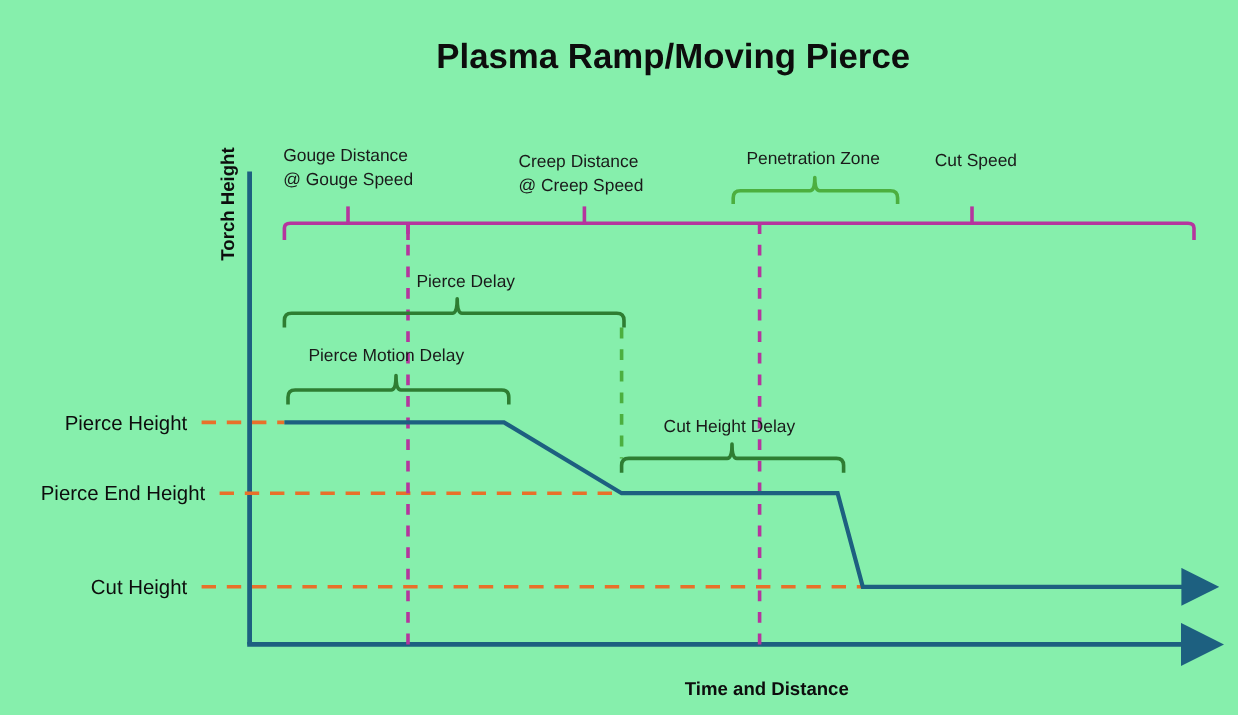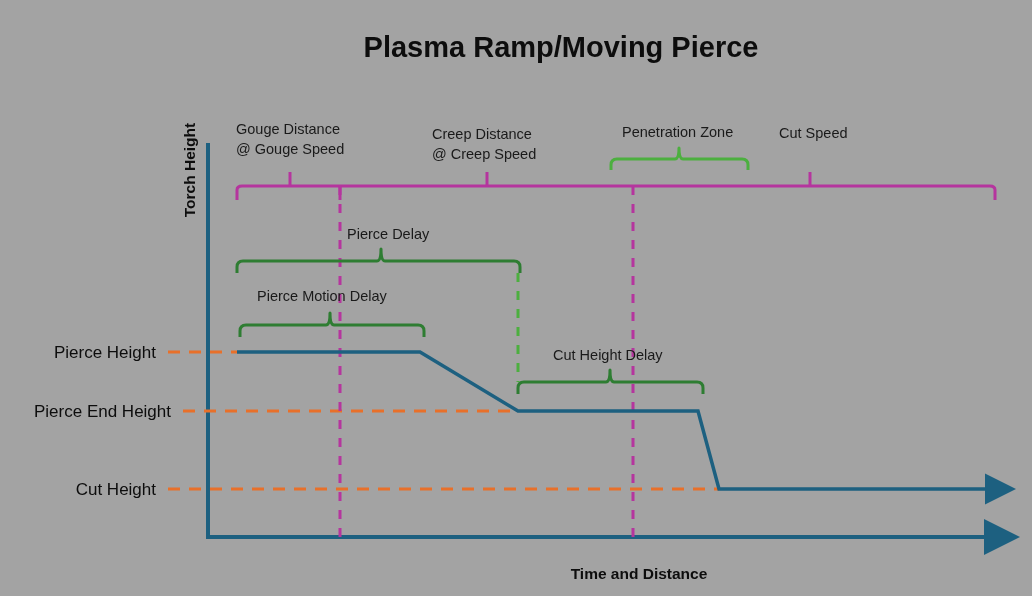--- a/index.html
+++ b/index.html
@@ -10,21 +10,21 @@
   body {
     width: 1032px;
     height: 596px;
     font-family: "Liberation Sans", sans-serif;
     overflow: hidden;
   }
   #stage {
     position: relative;
     width: 1032px;
     height: 596px;
-    background: #a3a3a3;
+    background: #86efac;
   }
   svg#diagram {
     position: absolute;
     top: 0;
     left: 0;
     width: 1032px;
     height: 596px;
   }
   .chart-title {
     font-size: 29px;

